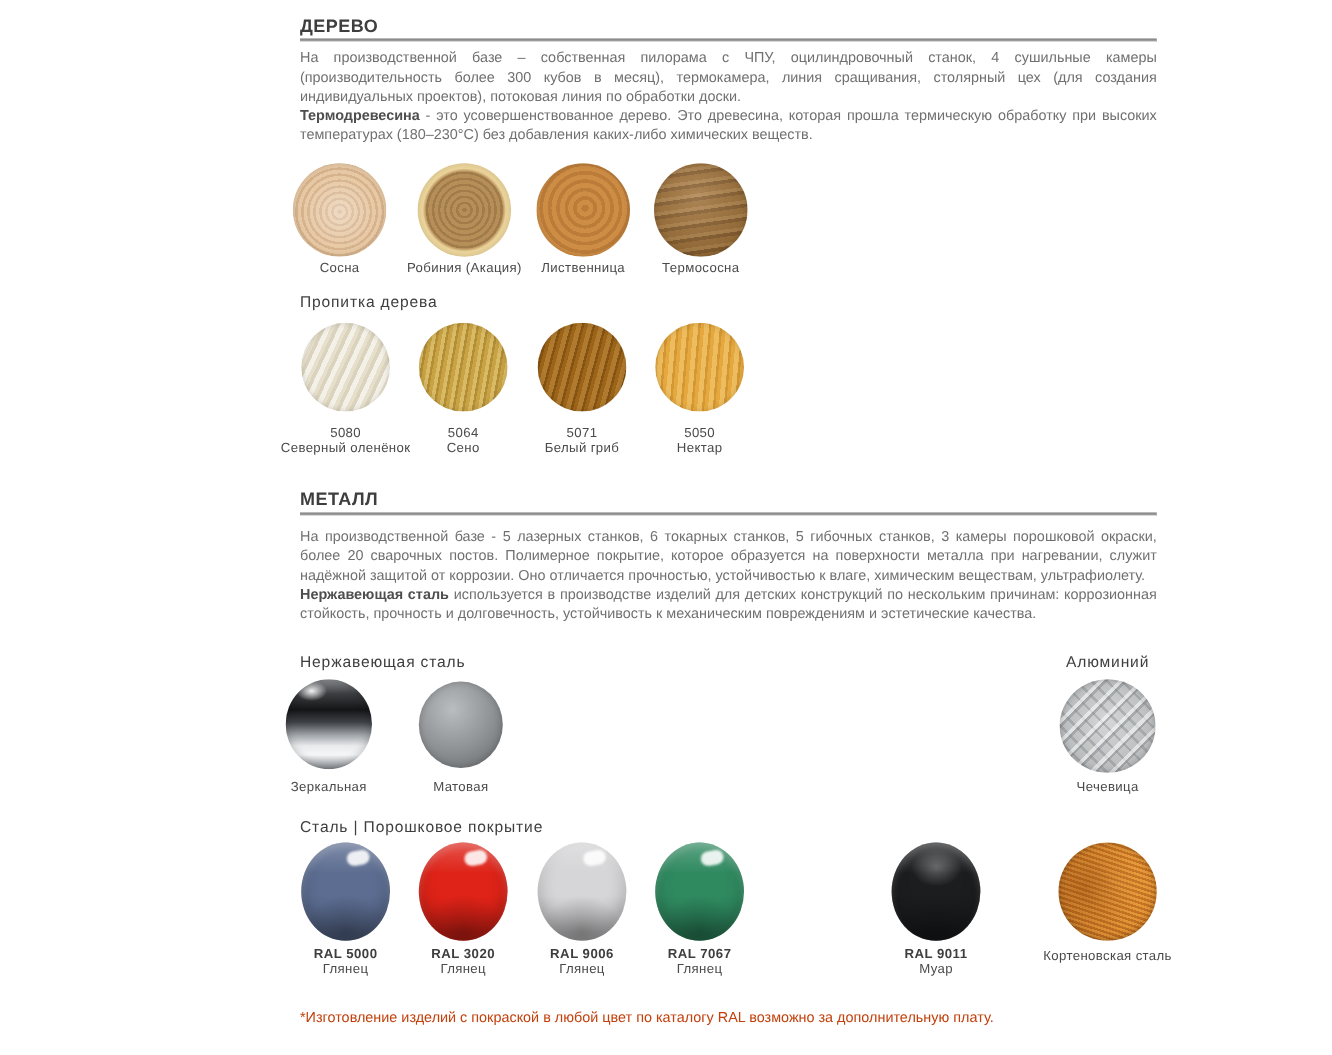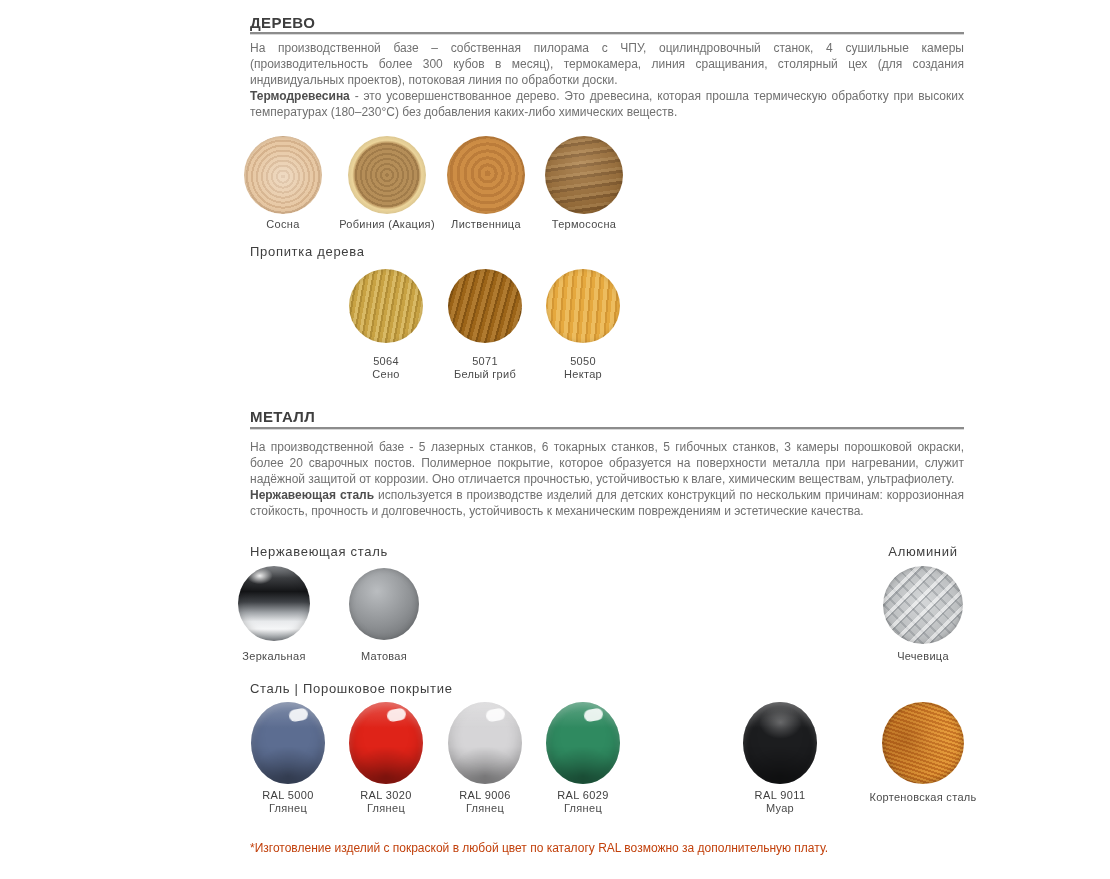--- a/index.html
+++ b/index.html
@@ -23,21 +23,21 @@
   .body-text b { color:#4e4e4e; }
   .sub-title {
     position:absolute; font-size:13px; color:#3e3e3e; letter-spacing:0.7px;
   }
   .col { position:absolute; width:110px; height:120px; }
   .disc { border-radius:50%; margin:0 auto; box-shadow: inset 0 0 5px rgba(0,0,0,0.15); }
   .swatch-label {
     position:absolute; left:0; width:110px; text-align:center;
     font-size:11px; line-height:12.5px; color:#4a4a4a; letter-spacing:0.3px;
   }
-  .ral-code { font-weight:normal; color:#3e3e3e; letter-spacing:0.4px; }
+  .ral-code { font-weight:bold; color:#3e3e3e; letter-spacing:0.4px; }
 
   
   .wood-pine { width:78px; height:78px;
     background-image:
       radial-gradient(circle, rgba(0,0,0,0) 86%, rgba(150,100,55,0.45) 92%, rgba(190,140,95,0.3) 100%),
       radial-gradient(circle at 50% 52%, rgba(255,255,255,0.35), rgba(255,255,255,0) 55%),
       repeating-radial-gradient(circle at 50% 52%, rgba(135,80,35,0.18) 0 2px, rgba(0,0,0,0) 2px 5px);
   }
   .wood-robinia { width:78px; height:78px;
     background-image:
@@ -131,20 +131,27 @@
     <div class="disc wood-larch" style="background-color: rgb(205, 141, 69);"></div>
     <div class="swatch-label" style="top:82px">Лиственница</div>
   </div>
   <div class="col" style="left:529px; top:136px">
     <div class="disc wood-thermo" style="background-color: rgb(154, 106, 48);"></div>
     <div class="swatch-label" style="top:82px">Термососна</div>
   </div>
 
   <div class="sub-title" style="left:250px; top:244px">Пропитка дерева</div>
 
+  <div class="col" style="left:233px; top:269px">
+    <div class="disc imp imp-5080" style="background-color: rgb(230, 223, 204);"></div>
+    <div class="swatch-label" style="top:86px">
+      <div>5080</div>
+      <div>Северный оленёнок</div>
+    </div>
+  </div>
   <div class="col" style="left:331px; top:269px">
     <div class="disc imp imp-5064" style="background-color: rgb(200, 162, 67);"></div>
     <div class="swatch-label" style="top:86px">
       <div>5064</div>
       <div>Сено</div>
     </div>
   </div>
   <div class="col" style="left:430px; top:269px">
     <div class="disc imp imp-5071" style="background-color: rgb(156, 100, 24);"></div>
     <div class="swatch-label" style="top:86px">
@@ -203,21 +210,21 @@
   <div class="col" style="left:430px; top:702px">
     <div class="sphere glossy" style="background-color: rgb(214, 213, 215);"></div>
     <div class="swatch-label" style="top:87px">
       <div class="ral-code">RAL 9006</div>
       <div>Глянец</div>
     </div>
   </div>
   <div class="col" style="left:528px; top:702px">
     <div class="sphere glossy" style="background-color: rgb(47, 138, 96);"></div>
     <div class="swatch-label" style="top:87px">
-      <div class="ral-code">RAL 6029</div>
+      <div class="ral-code">RAL 7067</div>
       <div>Глянец</div>
     </div>
   </div>
   <div class="col" style="left:725px; top:702px">
     <div class="sphere matte" style="background-color: rgb(28, 29, 31);"></div>
     <div class="swatch-label" style="top:87px">
       <div class="ral-code">RAL 9011</div>
       <div>Муар</div>
     </div>
   </div>

